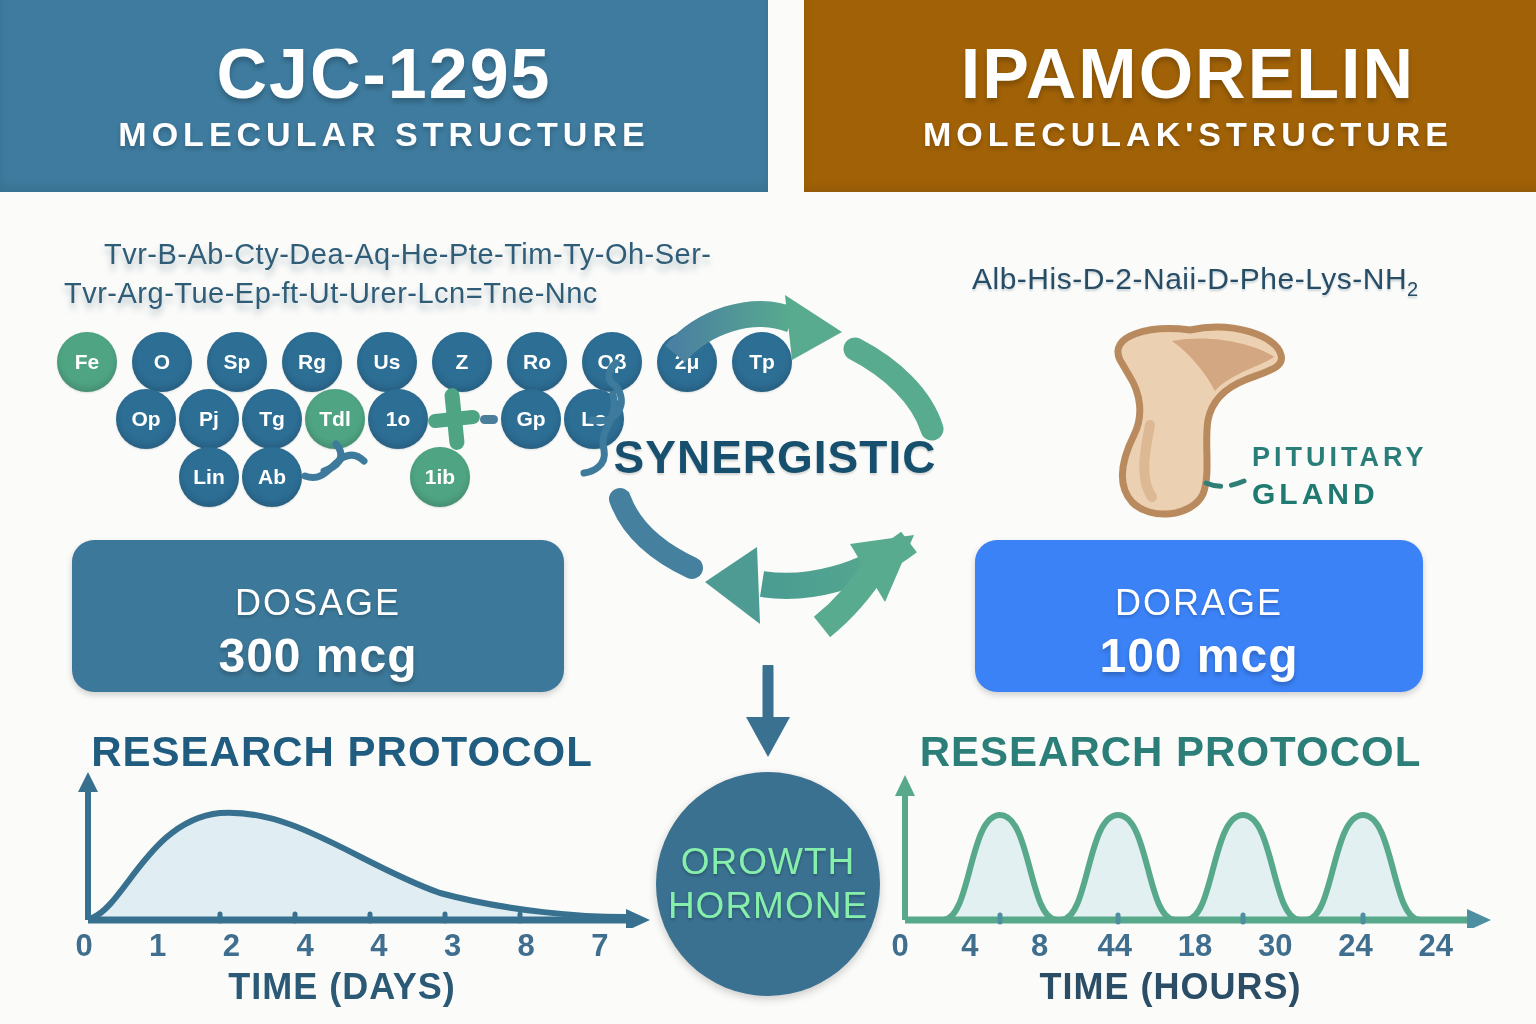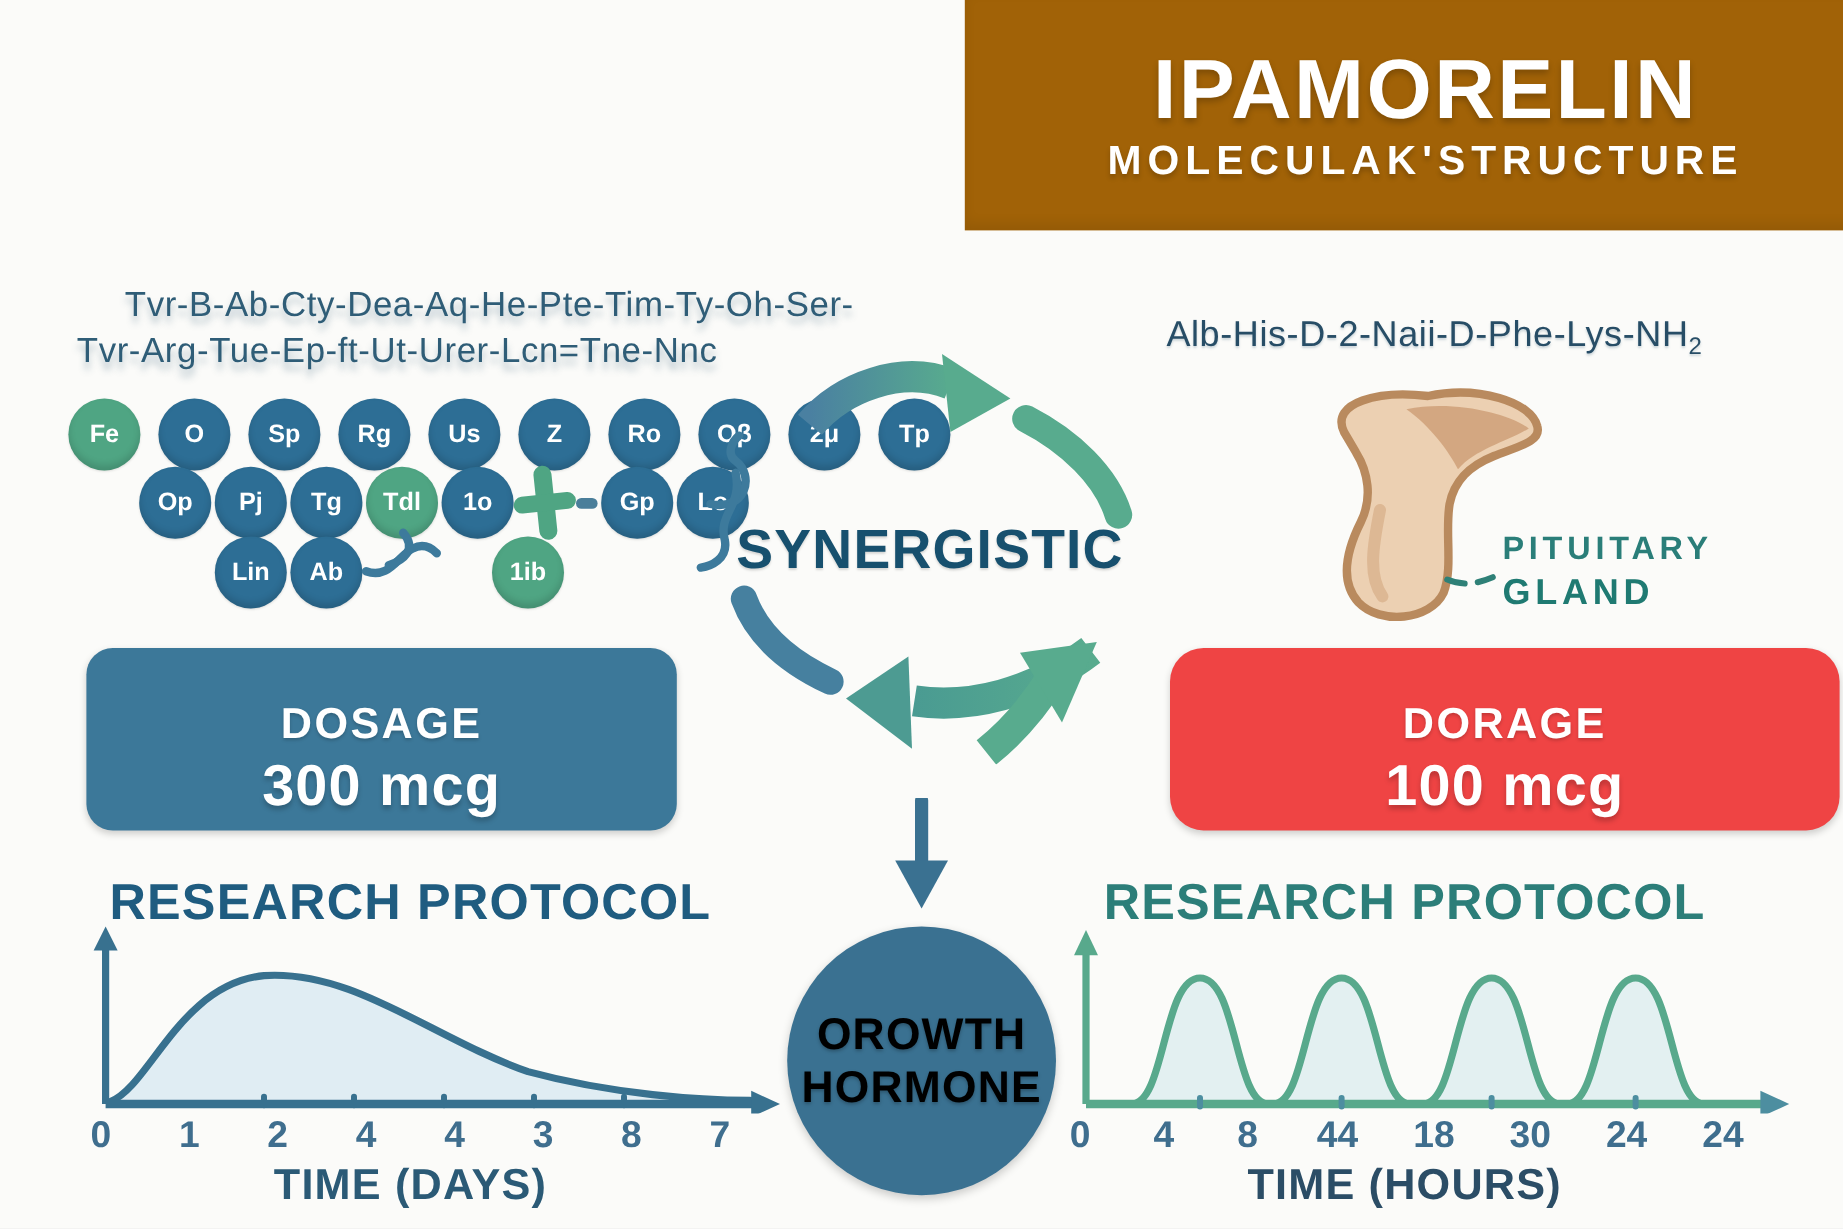--- a/index.html
+++ b/index.html
@@ -41,32 +41,32 @@
                background:#4fa583;border-radius:8px;transform:rotate(-6deg);}
   .dash{width:18px;height:9px;background:#4a7e9a;border-radius:5px;flex:0 0 auto;}
 
   .decor-svg{position:absolute;pointer-events:none;}
 
   
   .dose{position:absolute;top:540px;height:152px;border-radius:22px;color:#fff;display:flex;
         flex-direction:column;align-items:center;justify-content:center;gap:4px;
         box-shadow:0 3px 6px rgba(0,0,0,.18);}
   .dose-left{left:72px;width:492px;background:#3c7899;}
-  .dose-right{left:975px;width:558px;background:#ef4444;border-radius:28px;}
-  .dose-label{font-size:36px;font-weight:700;letter-spacing:2px;text-shadow:0 2px 3px rgba(0,0,0,.2);margin-top:32px;}
+  .dose-right{left:975px;width:448px;background:#3b82f6;}
+  .dose-label{font-size:36px;font-weight:400;letter-spacing:2px;text-shadow:0 2px 3px rgba(0,0,0,.2);margin-top:32px;}
   .dose-value{font-size:48px;font-weight:700;letter-spacing:1px;text-shadow:0 3px 4px rgba(0,0,0,.22);}
 
   
   .synergy{position:absolute;left:590px;top:430px;width:370px;text-align:center;
            font-size:46px;font-weight:700;color:#17506e;letter-spacing:1px;
            text-shadow:0 2px 2px rgba(0,0,0,.15);}
   .gh-circle{position:absolute;left:656px;top:772px;width:224px;height:224px;border-radius:50%;
              background:#3a7191;display:flex;flex-direction:column;align-items:center;
              justify-content:center;gap:2px;box-shadow:0 3px 8px rgba(0,0,0,.2);}
-  .gh-line{color:#000000;font-size:37px;font-weight:700;letter-spacing:1px;
+  .gh-line{color:#86efac;font-size:37px;font-weight:400;letter-spacing:1px;
            text-shadow:0 2px 3px rgba(0,0,0,.25);}
 
   
   .gland-label{position:absolute;left:1252px;top:442px;color:#2a7e79;}
   .gl-1{font-size:27px;font-weight:700;letter-spacing:4px;}
   .gl-2{font-size:30px;font-weight:700;letter-spacing:4px;color:#1f7a72;margin-top:4px;}
 
   
   .proto-title{position:absolute;top:728px;text-align:center;font-size:42px;font-weight:700;
                letter-spacing:1px;}
@@ -79,20 +79,24 @@
   .time-label{position:absolute;top:966px;text-align:center;font-size:36px;font-weight:700;
               letter-spacing:1px;}
   .time-left{left:72px;width:540px;color:#2b5a76;}
   .time-right{left:888px;width:565px;color:#2b4d66;}
 </style>
 </head>
 <body>
 
 <div class="canvas">
 
+  <div class="header-half header-left">
+    <div class="h-title">CJC-1295</div>
+    <div class="h-sub">MOLECULAR STRUCTURE</div>
+  </div>
   <div class="header-half header-right">
     <div class="h-title">IPAMORELIN</div>
     <div class="h-sub">MOLECULAK'STRUCTURE</div>
   </div>
 
   <div class="seq seq-l1">Tvr-B-Ab-Cty-Dea-Aq-He-Pte-Tim-Ty-Oh-Ser-</div>
   <div class="seq seq-l2">Tvr-Arg-Tue-Ep-ft-Ut-Urer-Lcn=Tne-Nnc</div>
 
   <div class="brow brow1">
       <div class="bubble green">Fe</div>

